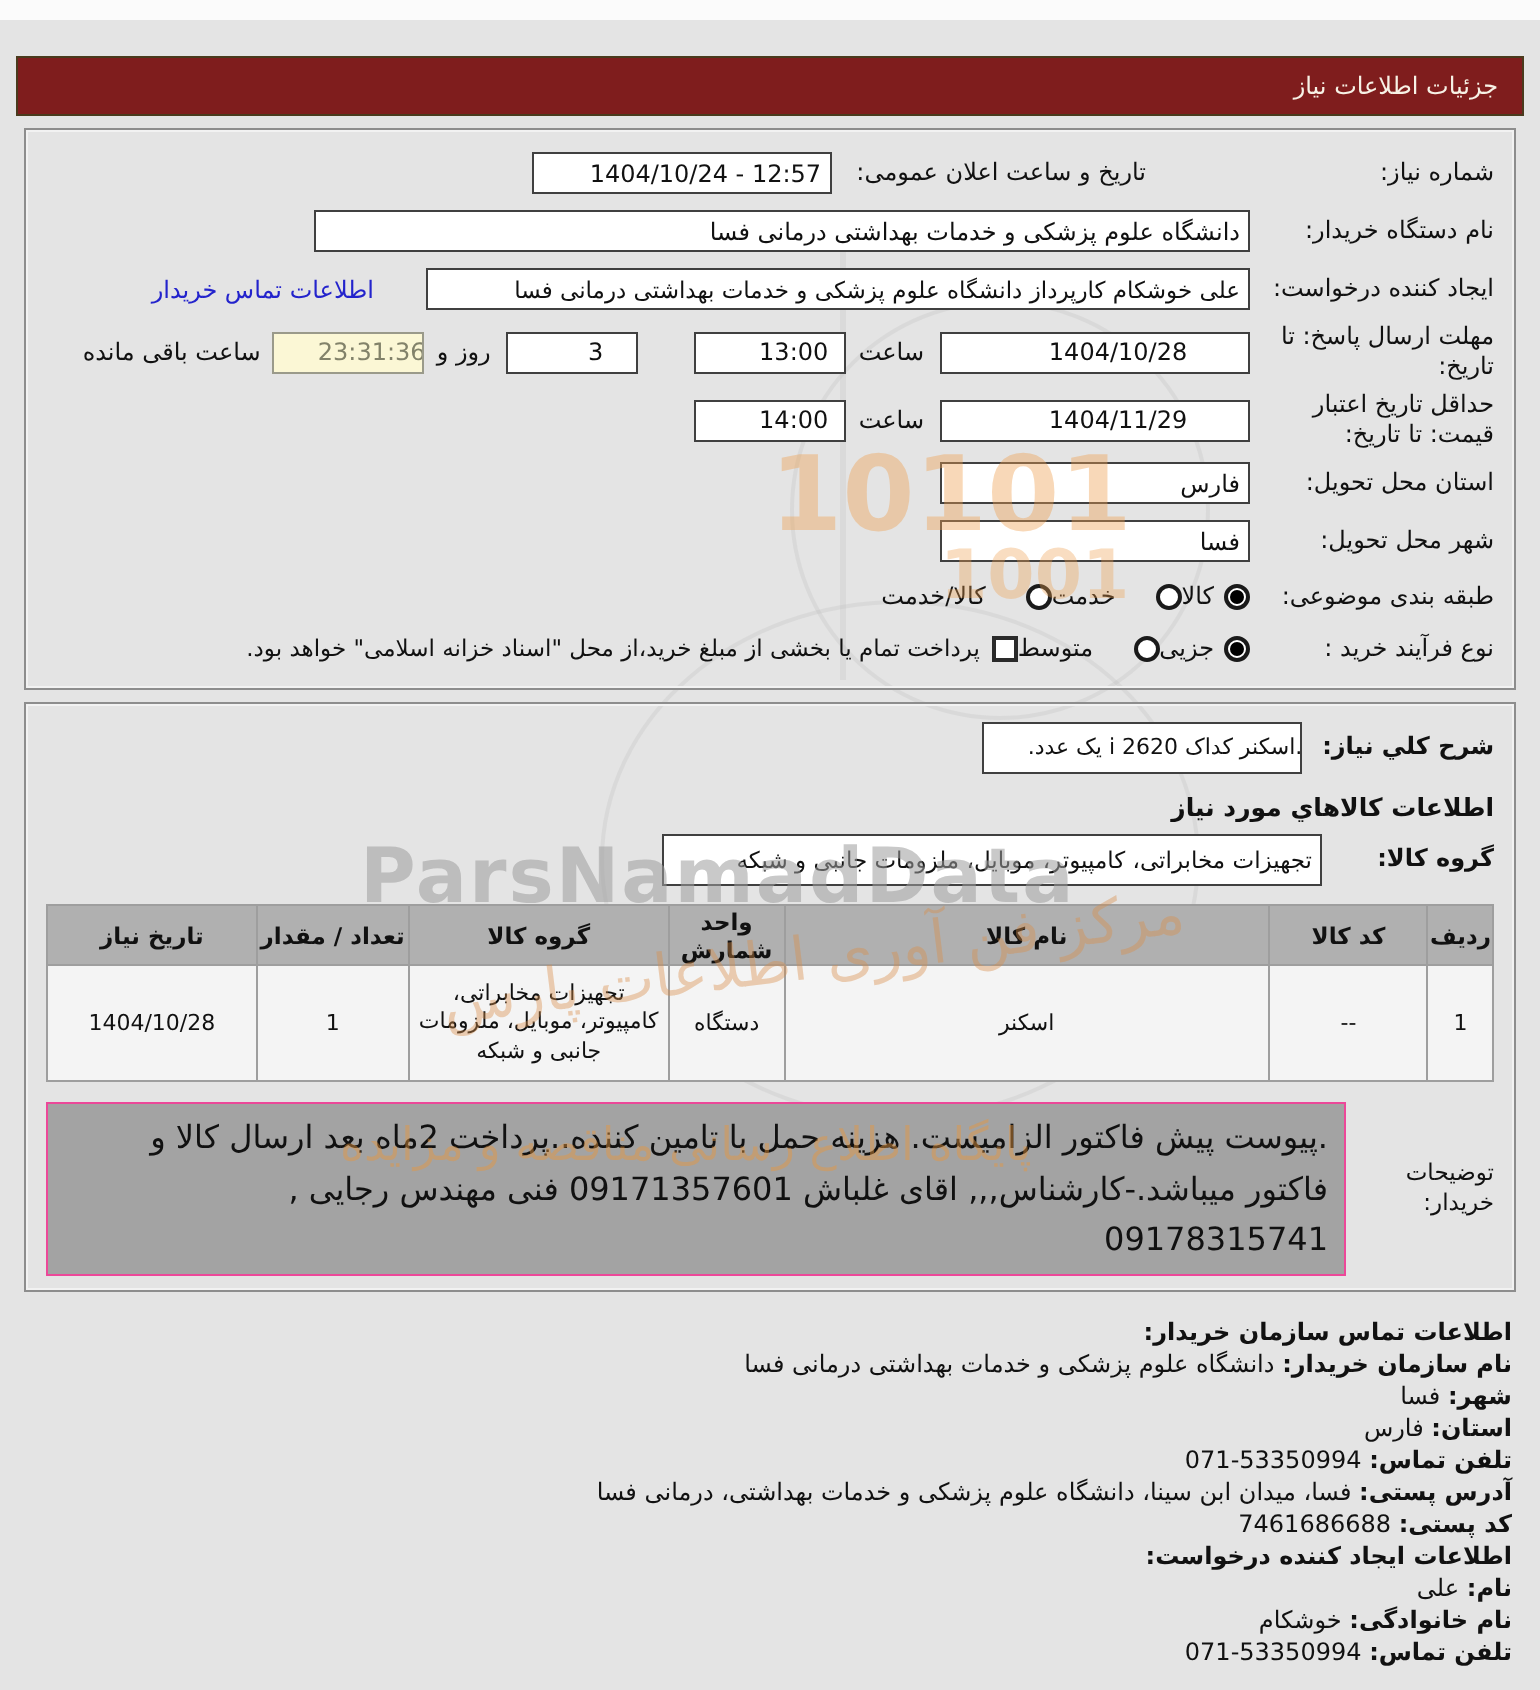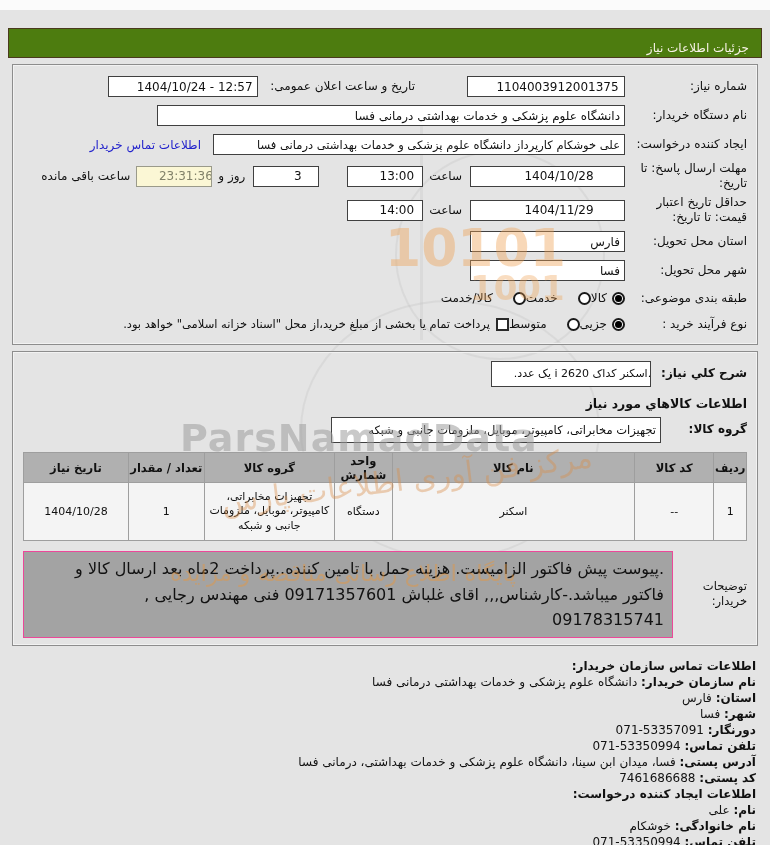--- a/index.html
+++ b/index.html
@@ -7,23 +7,23 @@
   body {
     position: relative; overflow: hidden;
     background: #e4e4e4;
     font-family: "DejaVu Sans", sans-serif;
     font-size: 12px; color: #111;
     direction: rtl;
   }
   .white-strip { height:10px; background:#fbfbfb; }
   .titlebar {
     margin: 18px 8px 6px; height: 30px;
-    background: #4d7c0f; border: 1px solid #4a3a1d;
-    color: #f7f2e6; display: flex; align-items: flex-start;
-    padding: 12px 12px; font-size: 12px;
+    background: #7f1d1d; border: 1px solid #4a3a1d;
+    color: #f7f2e6; display: flex; align-items: center;
+    padding: 0 12px; font-size: 12px;
   }
   .panel {
     margin: 6px 12px; border: 1px solid #8d8d8d;
     box-shadow: inset 0 0 0 1px #f2f2f2;
     padding: 7px 10px; position: relative; z-index: 1;
   }
   .row { display: flex; align-items: center; min-height: 29px; }
   .row.tall { min-height: 34px; }
   .lbl { width: 122px; flex: none; line-height: 1.25; padding-left: 4px; }
   .blbl { font-weight: bold; }
@@ -34,21 +34,21 @@
   }
   .box.rt { justify-content: flex-start; padding-right: 4px; }
   .w158 { width: 158px; } .w150 { width: 150px; } .w468 { width: 468px; }
   .w412 { width: 412px; font-size: 11.5px; } .w155 { width: 155px; }
   .w76 { width: 76px; } .w66 { width: 66px; } .w72 { width: 76px; }
   .w160 { width: 160px; height: 26px; font-size: 11px; }
   .w330 { width: 330px; height: 26px; font-size: 11.5px; }
   .gap52 { margin-right: 52px; }
   .mid { margin: 0 8px 0 6px; }
   .countdown { background: #fbf7d5; border: 1px solid #9a9a8a; color: #82826a; }
-  .link { color: #2323cc; text-decoration: none; margin-right: 12px; cursor: pointer; }
+  .link { color: #2323cc; text-decoration: none; margin-right: 26px; cursor: pointer; }
   .radio {
     width: 13px; height: 13px; border-radius: 50%;
     border: 2px solid #1a1a1a; background: #fff; flex: none;
     margin-left: 5px; position: relative;
   }
   .radio.checked::after {
     content: ""; position: absolute; inset: 1px;
     border-radius: 50%; background: #000;
   }
   .optgap { margin-left: 20px; }
@@ -97,21 +97,20 @@
 
 <div class="white-strip"></div>
 
 <div class="titlebar">
   <span>جزئیات اطلاعات نیاز</span>
 </div>
 
 <div class="panel">
   <div class="row">
     <span class="lbl">شماره نیاز:</span>
-    <div class="box w158">1104003912001375</div>
     <span class="lbl gap52" style="width:auto;">تاریخ و ساعت اعلان عمومی:</span>
     <div class="box w150 mid">12:57 - 1404/10/24</div>
   </div>
 
   <div class="row">
     <span class="lbl">نام دستگاه خریدار:</span>
     <div class="box w468 rt">دانشگاه علوم پزشکی و خدمات بهداشتی درمانی فسا</div>
   </div>
 
   <div class="row">
@@ -218,23 +217,22 @@
 
   <div class="notes-row">
     <span class="notes-lbl">توضیحات خریدار:</span>
     <div class="notes-box">.پیوست پیش فاکتور الزامیست. هزینه حمل با تامین کننده..پرداخت 2ماه بعد ارسال کالا و فاکتور میباشد.-کارشناس,,, اقای غلباش 09171357601 فنی مهندس رجایی , 09178315741</div>
   </div>
 </div>
 
 <div class="info">
   <div class="hd">اطلاعات تماس سازمان خریدار:</div>
   <div class="ln"><b>نام سازمان خریدار:</b> <span>دانشگاه علوم پزشکی و خدمات بهداشتی درمانی فسا</span></div>
+  <div class="ln"><b>شهر:</b> <span>فسا</span></div>
   <div class="ln"><b>استان:</b> <span>فارس</span></div>
-  <div class="ln"><b>شهر:</b> <span>فسا</span></div>
-  <div class="ln"><b>دورنگار:</b> <span>53357091-071</span></div>
   <div class="ln"><b>تلفن تماس:</b> <span>53350994-071</span></div>
   <div class="ln"><b>آدرس پستی:</b> <span>فسا، میدان ابن سینا، دانشگاه علوم پزشکی و خدمات بهداشتی، درمانی فسا</span></div>
   <div class="ln"><b>کد پستی:</b> <span>7461686688</span></div>
 
   <div class="hd">اطلاعات ایجاد کننده درخواست:</div>
   <div class="ln"><b>نام:</b> <span>علی</span></div>
   <div class="ln"><b>نام خانوادگی:</b> <span>خوشکام</span></div>
   <div class="ln"><b>تلفن تماس:</b> <span>53350994-071</span></div>
 </div>
 

